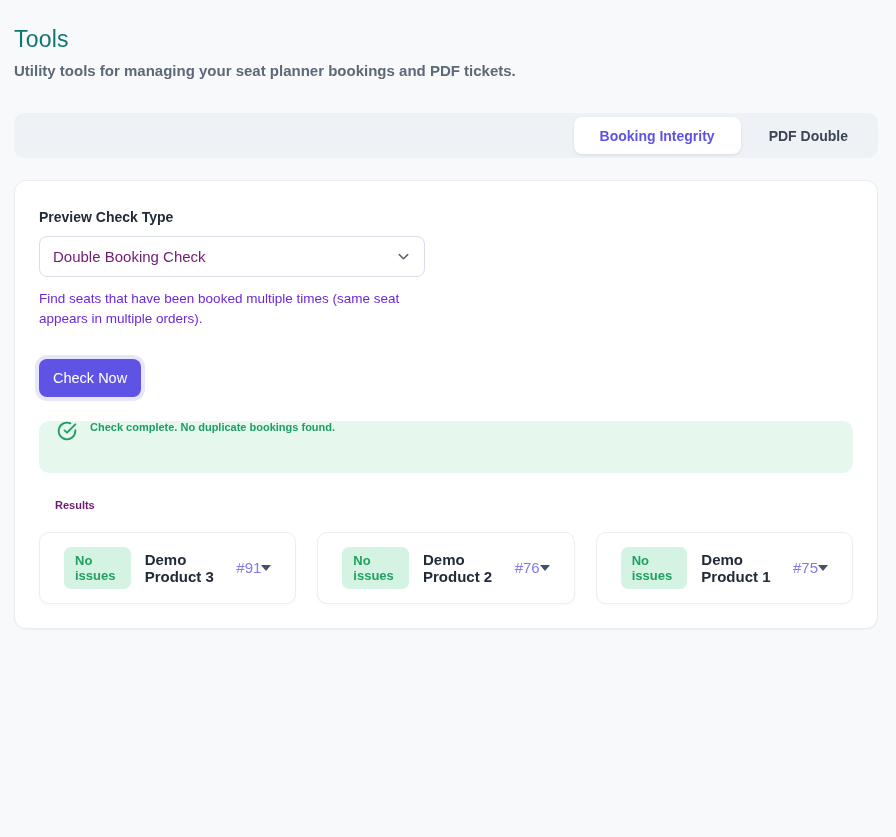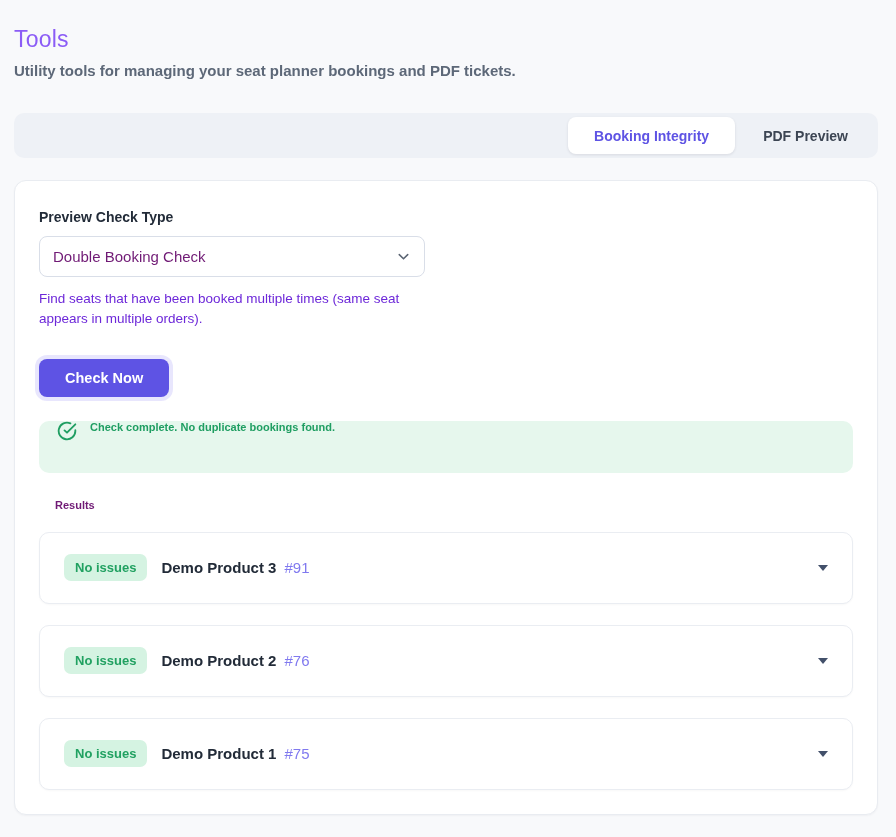--- a/index.html
+++ b/index.html
@@ -15,21 +15,21 @@
   html,body{margin:0;padding:0;}
   body{
     width:896px;height:837px;
     background:var(--page-bg);
     font-family:"Liberation Sans",sans-serif;
     color:#222b38;
     overflow:hidden;
   }
   .page{margin-left:14px;width:864px;padding-top:26px;}
   .page-title{
-    margin:0;font-size:23px;font-weight:500;color:#8b5cf6;letter-spacing:.2px;
+    margin:0;font-size:23px;font-weight:500;color:#0f766e;letter-spacing:.2px;
   }
   .page-subtitle{
     margin:9px 0 0;font-size:15px;color:#5d6878;font-weight:bold;
   }
   .tabbar{
     margin-top:34px;height:45px;background:var(--tabbar-bg);
     border-radius:10px;padding:4px;display:flex;align-items:stretch;gap:2px;justify-content:flex-end;
   }
   .tab{
     border:none;background:transparent;border-radius:8px;
@@ -54,35 +54,35 @@
     padding:0 13px;display:flex;align-items:center;justify-content:space-between;
     font-size:15px;color:#701a75;cursor:pointer;
   }
   .select .chev{display:flex;color:#5a6472;}
   .help-text{
     margin:12px 0 0;width:408px;font-size:13.5px;line-height:1.5;color:#6d28d9;
   }
   .btn-primary{
     margin-top:29px;display:inline-block;
     background:var(--accent);color:#fff;border:none;border-radius:8px;
-    font-family:inherit;font-weight:700;font-size:14.5px;
-    padding:11px 26px;cursor:pointer;
+    font-family:inherit;font-weight:400;font-size:14.5px;
+    padding:11px 14px;cursor:pointer;
     box-shadow:0 0 0 4px rgba(110,97,240,.16);
   }
   .alert-success{
     margin-top:24px;height:52px;background:var(--success-bg);
     border-radius:10px;padding:0 18px;
     display:flex;align-items:flex-start;gap:13px;
     color:var(--success);font-weight:700;font-size:11px;
   }
   .alert-success svg{flex:none;display:block;}
   .results-heading{
     margin:26px 16px 0;font-size:11px;font-weight:700;color:#701a75;
   }
-  .rows{margin-top:21px;display:flex;flex-direction:column;gap:21px;}
+  .rows{margin-top:21px;display:flex;flex-direction:row;gap:21px;}
   .row{
     background:#fff;border:1px solid #eaedf2;border-radius:10px;
     height:72px;padding:0 24px;display:flex;align-items:center;
     box-shadow:0 1px 2px rgba(16,24,40,.03);cursor:pointer;
   }
   .badge{
     background:var(--badge-bg);color:#21a161;
     font-weight:700;font-size:13px;padding:6px 11px;border-radius:7px;
   }
   .product{margin-left:14px;font-weight:700;font-size:15px;color:#222b38;}
@@ -96,21 +96,21 @@
 </head>
 <body>
 
 <div class="page">
 
   <h1 class="page-title">Tools</h1>
   <p class="page-subtitle">Utility tools for managing your seat planner bookings and PDF tickets.</p>
 
   <div class="tabbar">
     <button class="tab active">Booking Integrity</button>
-    <button class="tab">PDF Preview</button>
+    <button class="tab">PDF Double</button>
   </div>
 
   <div class="card">
 
     <label class="field-label">Preview Check Type</label>
 
     <div class="select">
       <span>Double Booking Check</span>
       <span class="chev">
         <svg width="15" height="15" viewBox="0 0 16 16" fill="none" stroke="currentColor" stroke-width="1.6" stroke-linecap="round" stroke-linejoin="round">

